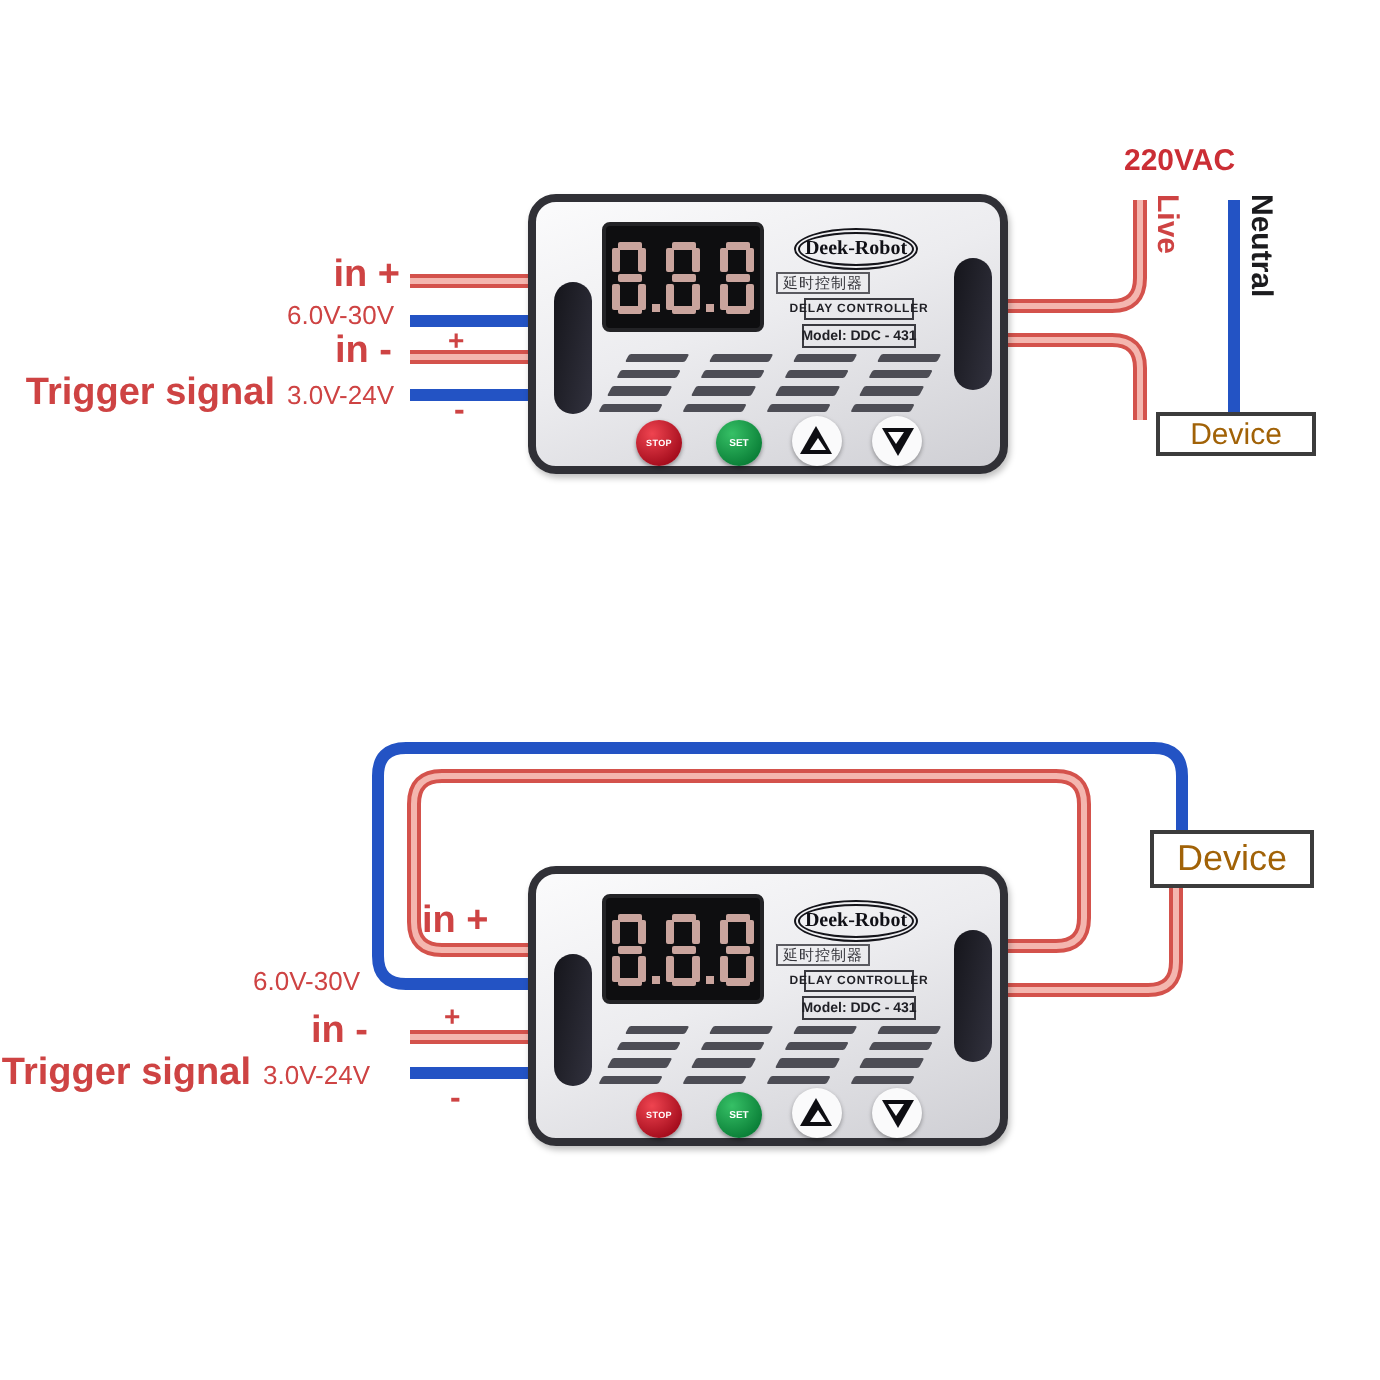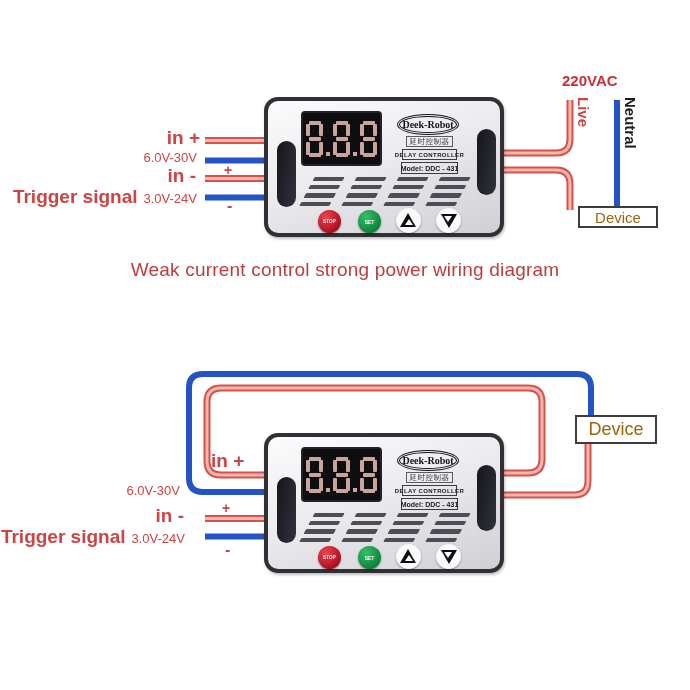--- a/index.html
+++ b/index.html
@@ -26,21 +26,21 @@
   .s-d{left:2.5px;bottom:0;width:12px;height:4.2px;}
   .s-f{left:0;top:2.5px;width:4.2px;height:12.5px;}
   .s-b{right:0;top:2.5px;width:4.2px;height:12.5px;}
   .s-e{left:0;bottom:2.5px;width:4.2px;height:12.5px;}
   .s-c{right:0;bottom:2.5px;width:4.2px;height:12.5px;}
   .dp{width:4px;height:4px;background:var(--seg);display:inline-block;margin:0 0.5px 1px 0.5px;}
   .brand-oval{position:absolute;left:131px;top:15px;width:58px;height:17px;box-sizing:border-box;
               border:1.4px solid #14141a;border-radius:50%;outline:1px solid #14141a;outline-offset:1px;
               display:flex;align-items:center;justify-content:center;
               font-family:"Liberation Serif",serif;font-weight:700;font-size:10px;color:#101016;}
-  .brand-cn{position:absolute;left:138px;top:35px;width:47px;height:11px;box-sizing:border-box;
+  .brand-cn{position:absolute;left:120px;top:35px;width:47px;height:11px;box-sizing:border-box;
             border:1px solid #5a5a60;display:flex;align-items:center;justify-content:center;
             font-size:7.5px;color:#35353b;letter-spacing:.5px;overflow:hidden;}
   .sub-box{position:absolute;left:134px;top:48px;width:55px;height:11px;box-sizing:border-box;
            border:1px solid #3a3a40;display:flex;align-items:center;justify-content:center;
            font-size:6px;font-weight:700;color:#202026;letter-spacing:.4px;white-space:nowrap;}
   .model-box{position:absolute;left:133px;top:61px;width:57px;height:12px;box-sizing:border-box;
            border:1px solid #3a3a40;display:flex;align-items:center;justify-content:center;
            font-size:7px;font-weight:700;color:#202026;white-space:nowrap;}
   .vents{position:absolute;left:39px;top:76px;display:flex;gap:12px;transform:skewX(-28deg);}
   .vg{display:flex;flex-direction:column;gap:4px;}
@@ -288,21 +288,20 @@
   <div class="lab trig-row" style="left:22px;top:186px;width:175px;">
     <span class="big">Trigger signal</span>
     <span class="small">3.0V-24V</span>
   </div>
   <div class="lab mark" style="left:224px;top:162px;">+</div>
   <div class="lab mark" style="left:227px;top:197px;font-size:16px;">-</div>
   <div class="lab vac" style="left:562px;top:72px;">220VAC</div>
   <div class="lab rot" style="left:592px;top:97px;">Live</div>
   <div class="lab rot neutral" style="left:639px;top:97px;">Neutral</div>
   <div class="device-box" style="left:554px;top:206px;width:80px;height:22px;font-size:15px;">Device</div>
-  <div class="title" style="left:105px;top:259px;">Weak current control strong power wiring diagram</div>
 
   <div class="lab big" style="left:211px;top:450px;">in +</div>
   <div class="lab small" style="left:105px;top:483px;width:75px;text-align:right;">6.0V-30V</div>
   <div class="lab big" style="left:105px;top:505px;width:79px;text-align:right;">in -</div>
   <div class="lab trig-row" style="left:20px;top:526px;width:165px;">
     <span class="big">Trigger signal</span>
     <span class="small">3.0V-24V</span>
   </div>
   <div class="lab mark" style="left:222px;top:500px;">+</div>
   <div class="lab mark" style="left:225px;top:541px;font-size:16px;">-</div>

